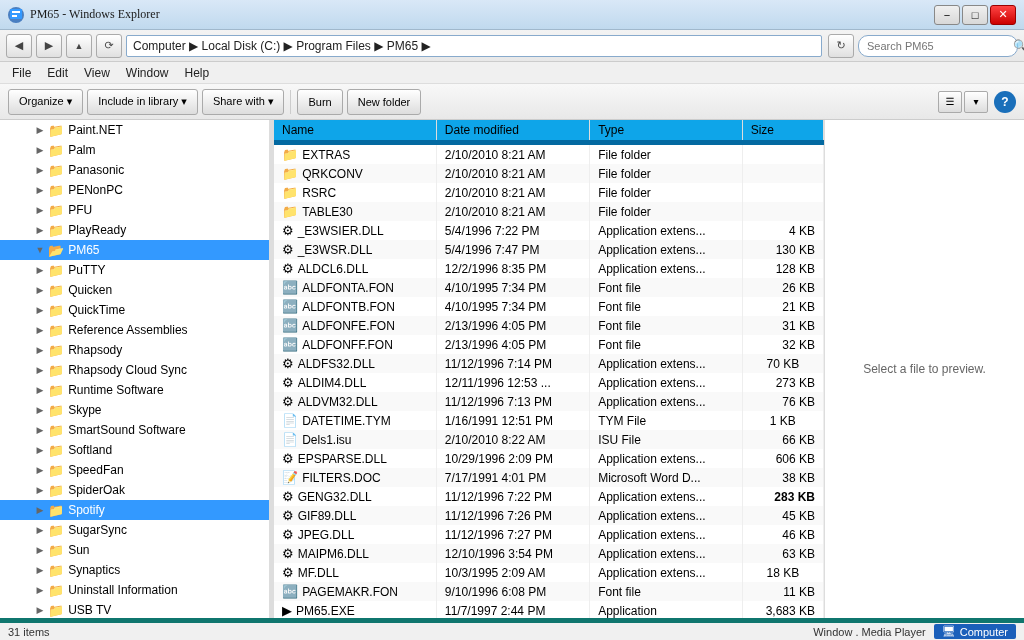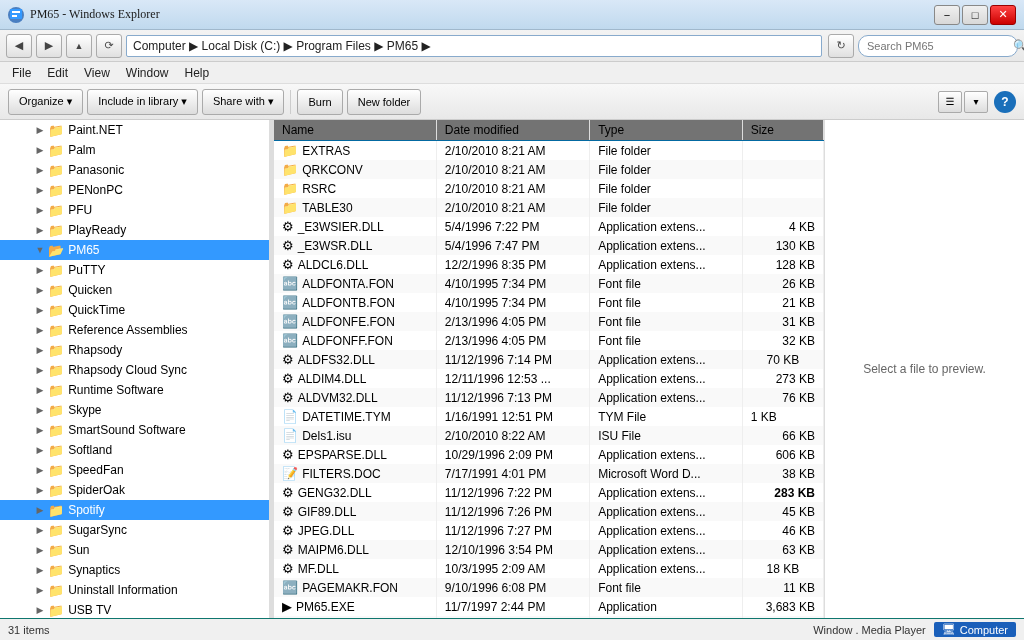--- a/index.html
+++ b/index.html
@@ -43,30 +43,30 @@
     .sidebar-item { display: flex; align-items: center; padding: 2px 4px 2px 0; cursor: pointer; white-space: nowrap; }
     .sidebar-item.selected { background: #3399ff; color: white; }
     .sidebar-item .indent { display: inline-block; }
     .sidebar-item .expander { width: 16px; height: 16px; display: inline-flex; align-items: center; justify-content: center; color: #666; font-size: 9px; flex-shrink: 0; }
     .item-label { font-size: 12px; }
 
     
     .content-area { flex: 1; display: flex; flex-direction: column; overflow: hidden; }
     .file-list { flex: 1; overflow-y: auto; }
     .file-list table { width: 100%; border-collapse: collapse; }
-    .file-list thead th { background: #737373; border-bottom: 1px solid #0369a1; border-right: 1px solid #ddd; padding: 3px 8px; text-align: left; font-size: 12px; font-weight: normal; cursor: pointer; position: sticky; top: 0; white-space: nowrap; }
+    .file-list thead th { background: #0ea5e9; border-bottom: 5px solid #0369a1; border-right: 1px solid #ddd; padding: 3px 8px; text-align: left; font-size: 12px; font-weight: normal; cursor: pointer; position: sticky; top: 0; white-space: nowrap; }
     .file-list tbody tr:nth-child(even) { background: #f9f9f9; }
     .file-list tbody td { padding: 2px 8px; font-size: 12px; border-right: 1px solid #eee; white-space: nowrap; }
     .file-icon { display: inline-flex; align-items: center; gap: 4px; }
 
     
     .preview-pane { width: 200px; border-left: 1px solid #ddd; display: flex; align-items: center; justify-content: center; background: white; font-size: 12px; color: #666; padding: 8px; text-align: center; }
 
     
-    .status-bar { height: 22px; background: #f0f0f0; border-top: 1px solid #0f766e; display: flex; align-items: center; padding: 0 8px; font-size: 11px; color: #333; justify-content: space-between; }
+    .status-bar { height: 22px; background: #f0f0f0; border-top: 5px solid #0f766e; display: flex; align-items: center; padding: 0 8px; font-size: 11px; color: #333; justify-content: space-between; }
     .status-right { display: flex; align-items: center; gap: 8px; }
     .computer-badge { background: #1a5fba; color: white; padding: 1px 8px; border-radius: 2px; font-size: 11px; display: flex; align-items: center; gap: 4px; }
 
     
     .ico-folder::before { content: "📁"; font-size: 13px; }
     .ico-folder-open::before { content: "📂"; font-size: 13px; }
 
     
     .resize-handle { width: 4px; background: #ddd; cursor: col-resize; }
   </style>
@@ -380,21 +380,21 @@
             <tr>
               <td><span class="file-icon"><span style="font-size:13px;">⚙</span>ALDVM32.DLL</span></td>
               <td>11/12/1996 7:13 PM</td>
               <td>Application extens...</td>
               <td style="text-align: right;">76 KB</td>
             </tr>
             <tr>
               <td><span class="file-icon"><span style="font-size:13px;">📄</span>DATETIME.TYM</span></td>
               <td>1/16/1991 12:51 PM</td>
               <td>TYM File</td>
-              <td style="text-align: left;">1 KB</td>
+              <td style="text-align: center;">1 KB</td>
             </tr>
             <tr>
               <td><span class="file-icon"><span style="font-size:13px;">📄</span>Dels1.isu</span></td>
               <td>2/10/2010 8:22 AM</td>
               <td>ISU File</td>
               <td style="text-align: right;">66 KB</td>
             </tr>
             <tr>
               <td><span class="file-icon"><span style="font-size:13px;">⚙</span>EPSPARSE.DLL</span></td>
               <td>10/29/1996 2:09 PM</td>

